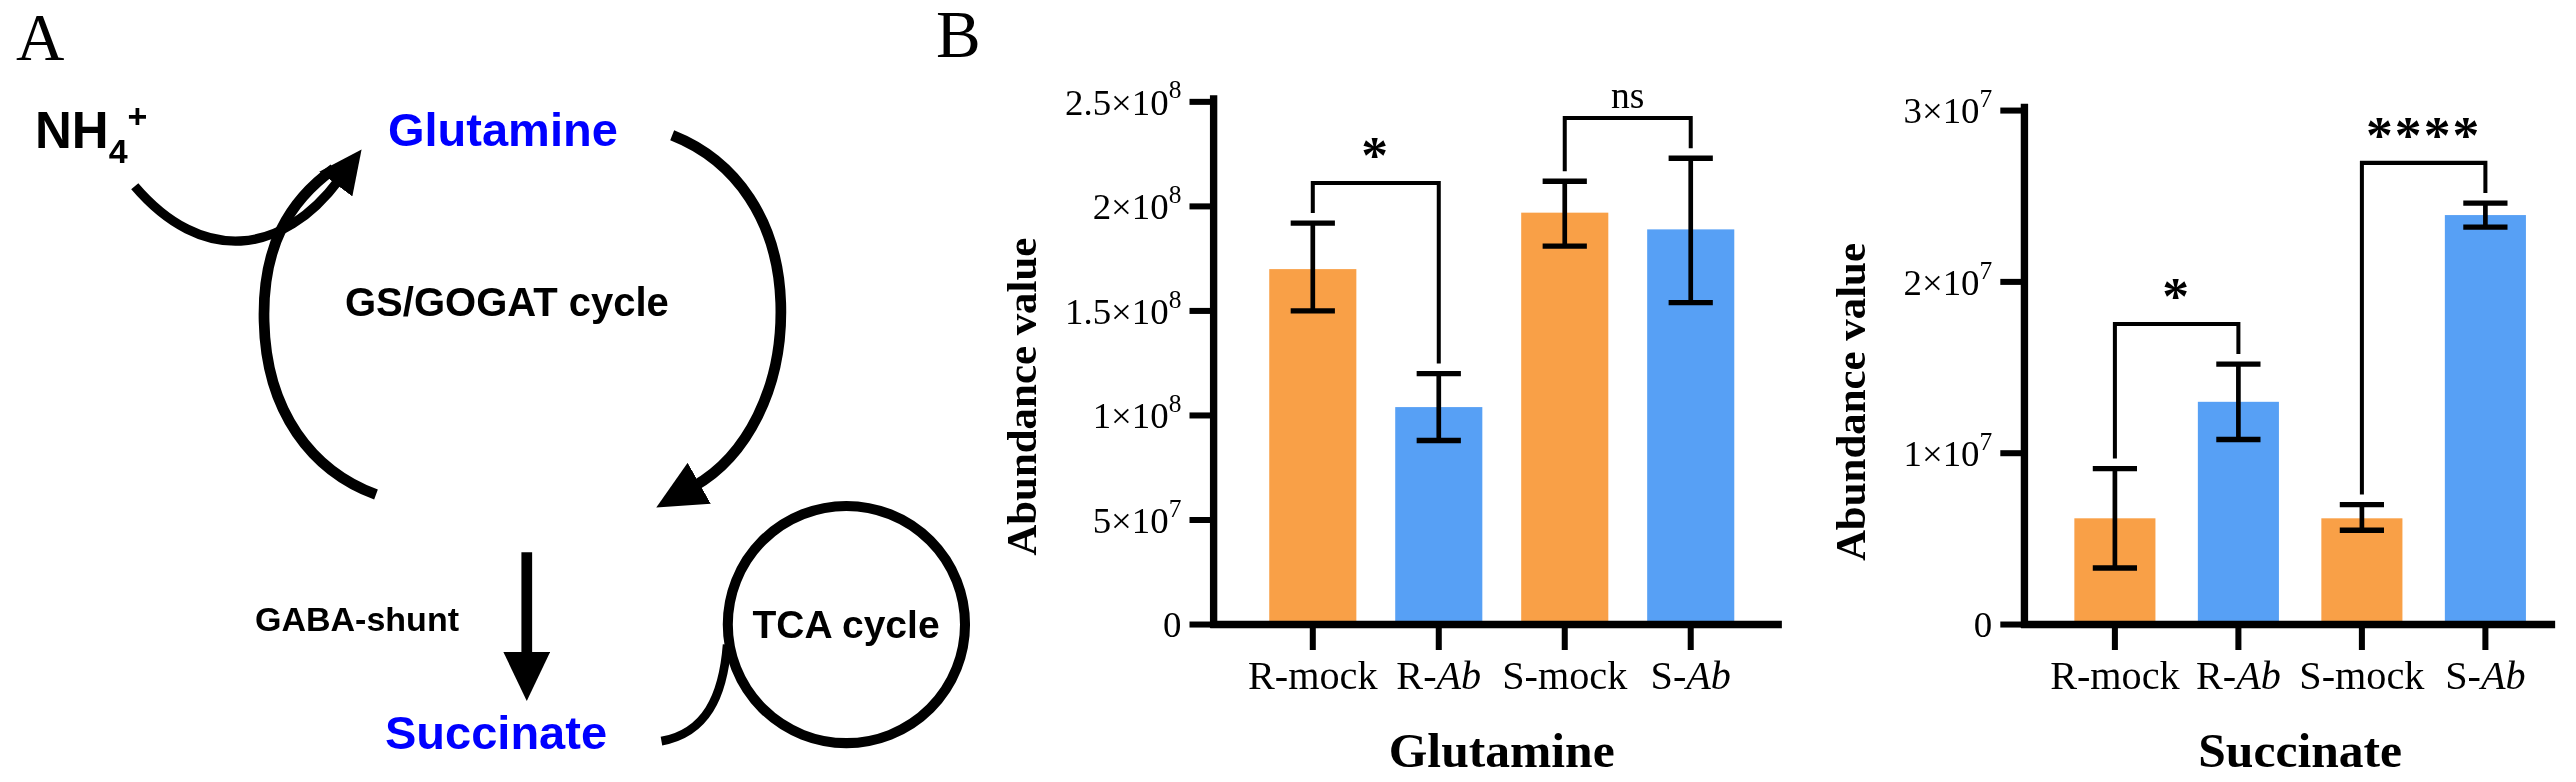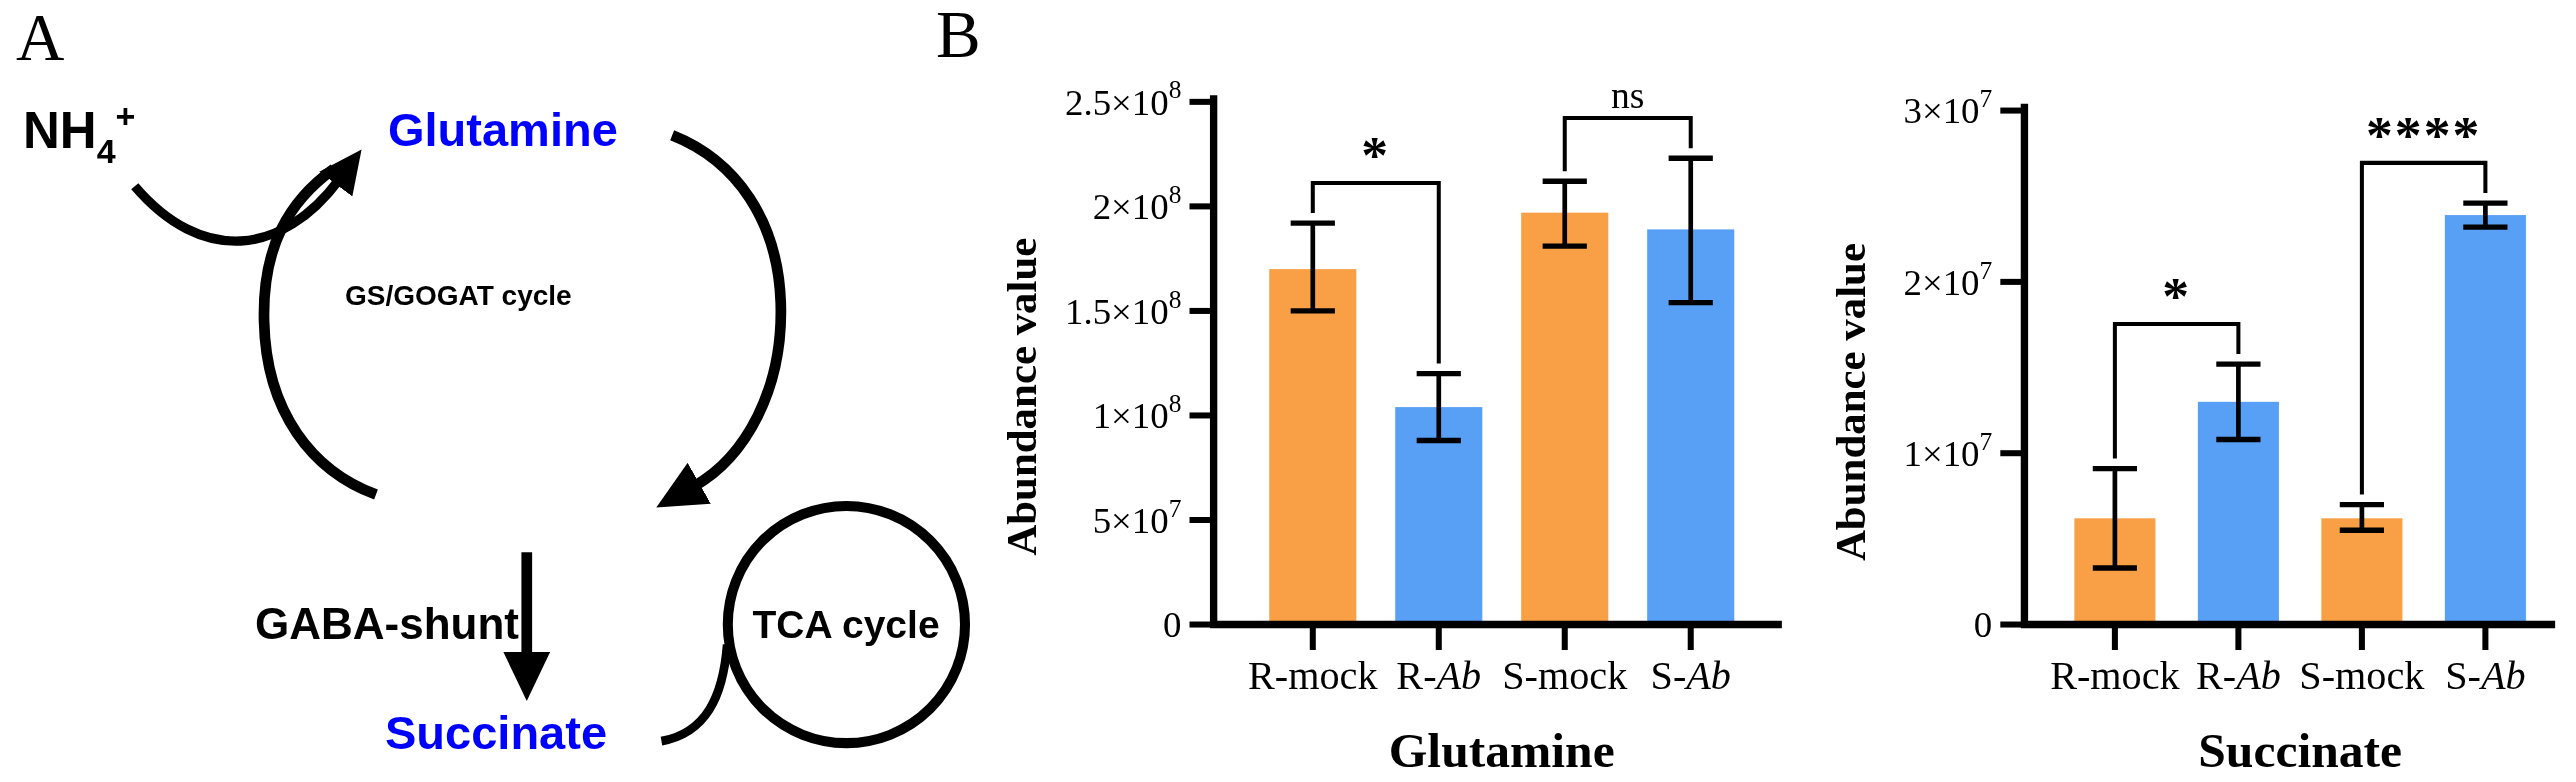--- a/index.html
+++ b/index.html
@@ -12,26 +12,26 @@
   }
   .abs{position:absolute;white-space:nowrap;}
   .panel-letter{
     font-family:"Liberation Serif","DejaVu Serif",serif;
     font-size:67px;color:#000;line-height:1;z-index:3;
   }
   .dnode{
     font-weight:bold;color:#000;line-height:1;z-index:3;
   }
   .dnode.blue{color:#0000FF;}
-  #nh4{font-size:51px;}
+  #nh4{font-size:51px;margin-left:12px;}
   #nh4 sub{font-size:34px;vertical-align:-14.8px;}
   #nh4 sup{font-size:34px;vertical-align:20px;}
   #glutamine-node,#glutamate-node,#succinate-node{font-size:47px;}
-  #gs-gogat-label{font-size:28px;}
-  #gaba-shunt-label{font-size:44px;}
+  #gs-gogat-label{font-size:40px;}
+  #gaba-shunt-label{font-size:34px;}
   #tca-label{font-size:39px;transform:translateX(-50%);}
   svg.layer{position:absolute;left:0;top:0;z-index:1;}
 </style>
 </head>
 <body>
 
 <div id="figure">
 
   <div class="abs panel-letter" style="left:16px;top:4px;">A</div>
   <div class="abs panel-letter" style="left:936px;top:1.3px;">B</div>

